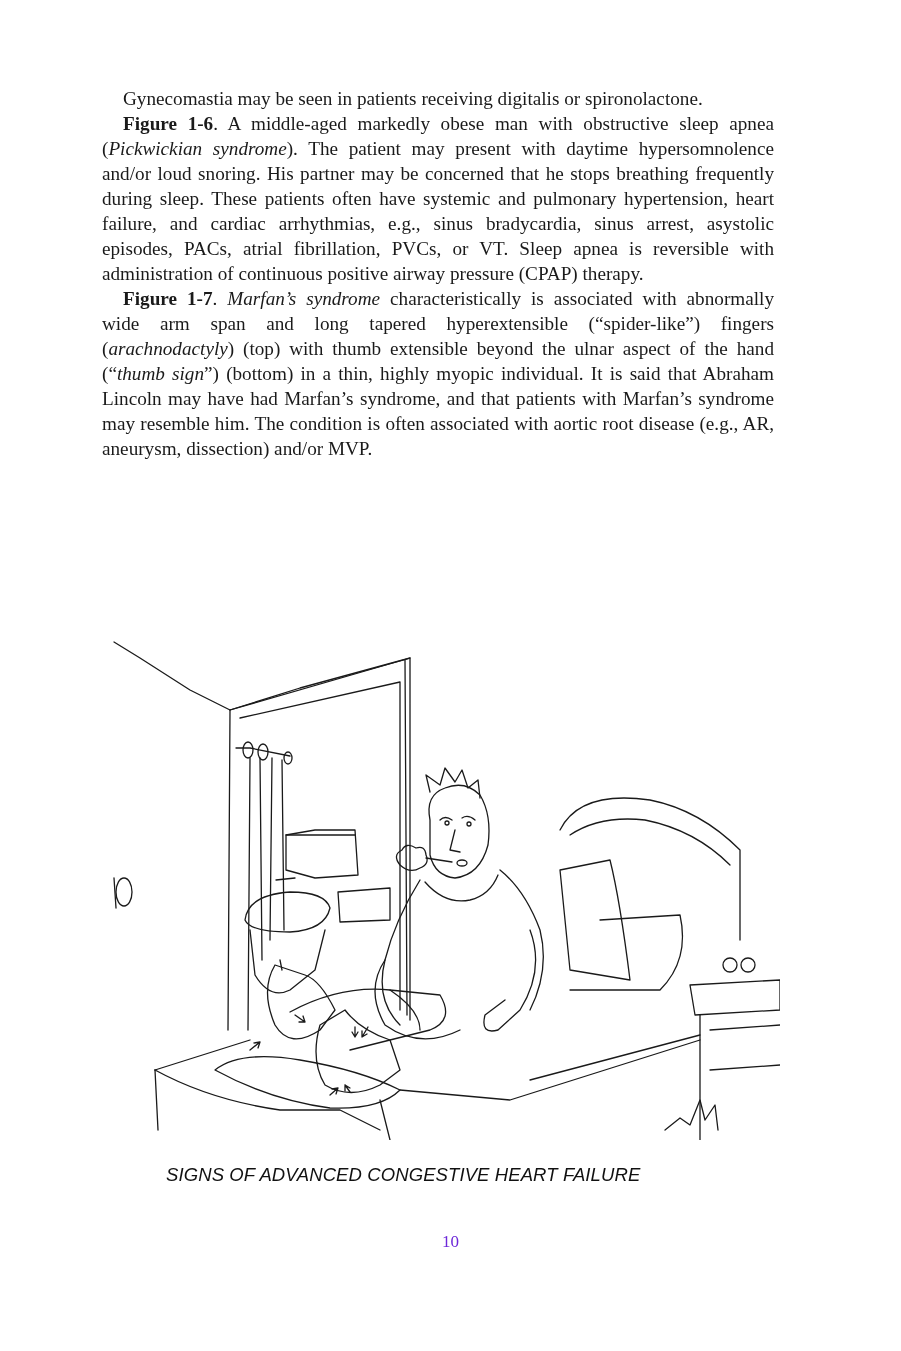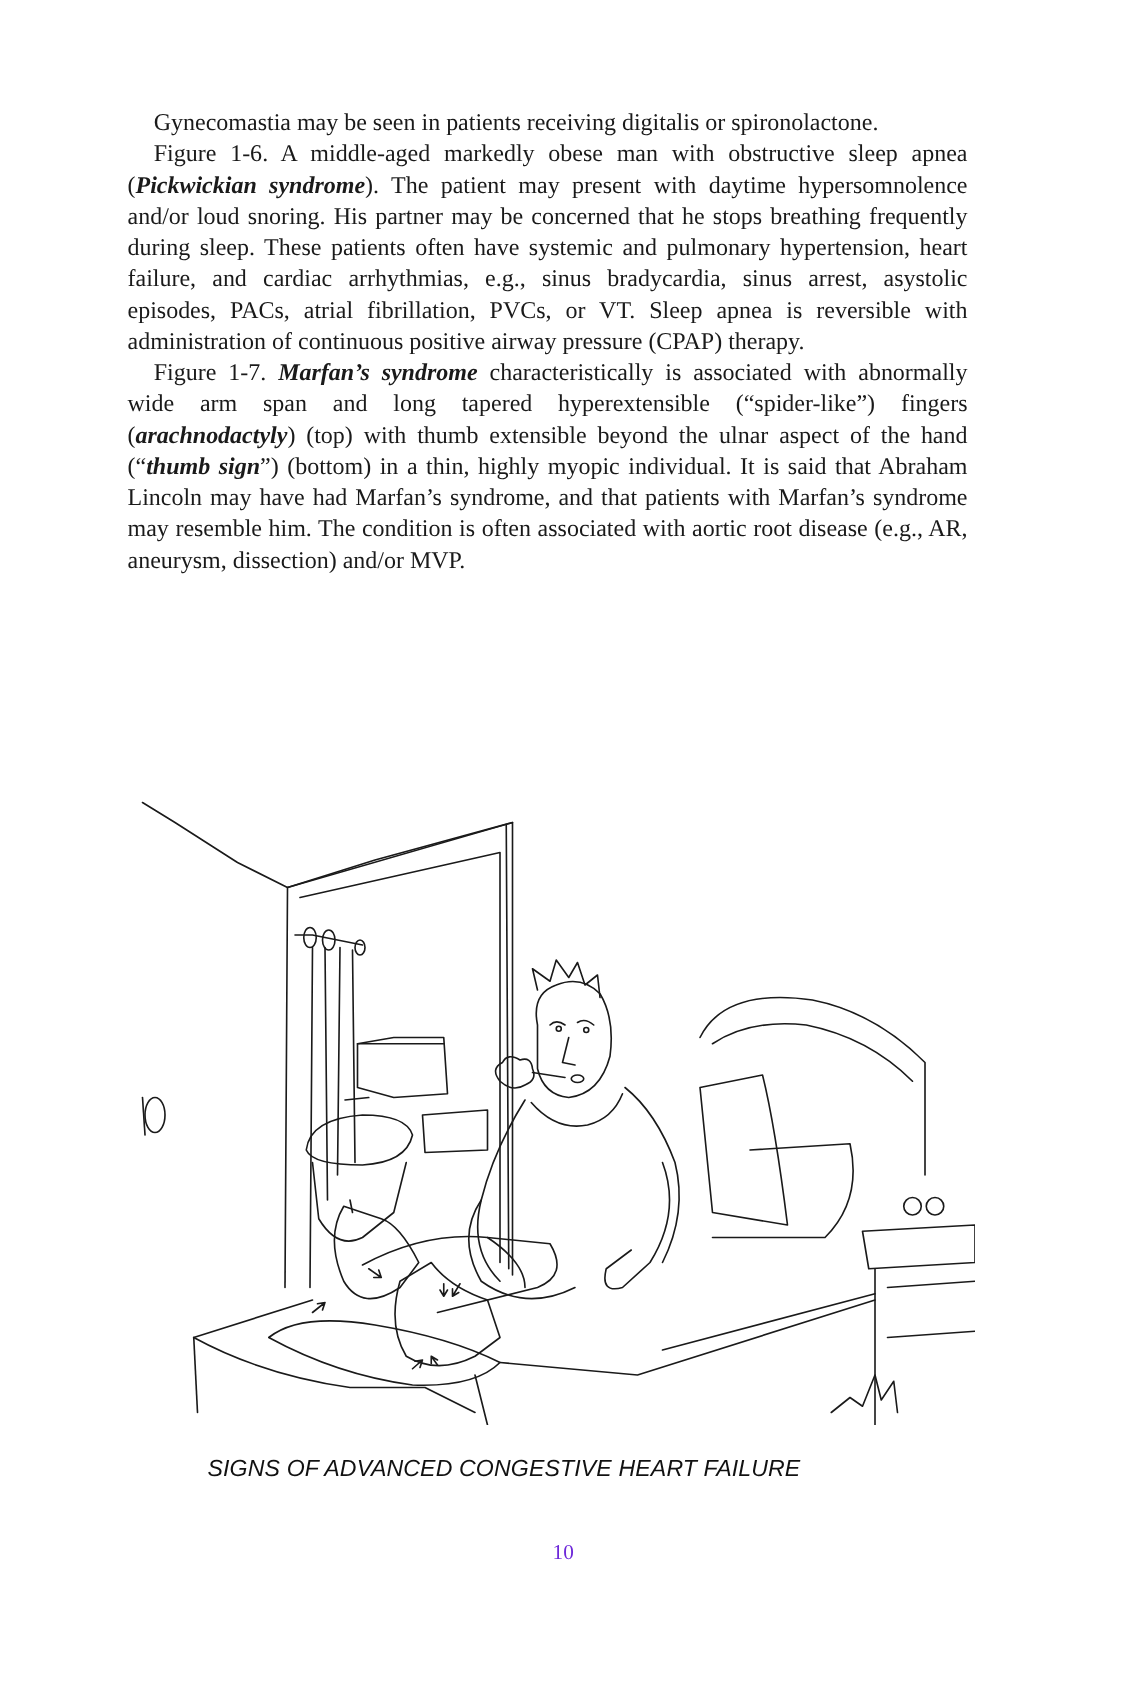--- a/index.html
+++ b/index.html
@@ -4,22 +4,22 @@
 <style>
   html, body { margin: 0; padding: 0; background: #ffffff; }
   body { width: 901px; height: 1351px; position: relative; overflow: hidden; }
   .page { position: absolute; left: 0; top: 0; width: 873px; height: 1351px; background: #fff; border-radius: 10px; }
   .text-block {
     position: absolute; left: 102px; top: 86px; width: 672px;
     font-family: "Liberation Serif", serif; font-size: 19.2px; line-height: 25px;
     color: #1a1a1a; text-align: justify;
   }
   .text-block p { margin: 0; text-indent: 21px; }
-  .text-block b { font-weight: normal; }
-  .text-block i { font-style: italic; font-weight: bold; }
+  .text-block b { font-weight: bold; }
+  .text-block i { font-style: italic; }
   .fig-label {
     position: absolute; left: 0; width: 901px; top: 590px; text-align: center;
     font-family: "Liberation Serif", serif; font-weight: bold; font-style: italic;
     font-size: 19px; color: #1a1a1a;
   }
   .figure { position: absolute; left: 100px; top: 630px; width: 680px; height: 510px; }
   .figure svg { width: 100%; height: 100%; }
   .caption {
     position: absolute; left: 166px; top: 1164px;
     font-family: "Liberation Sans", sans-serif; font-weight: normal; font-style: italic;

